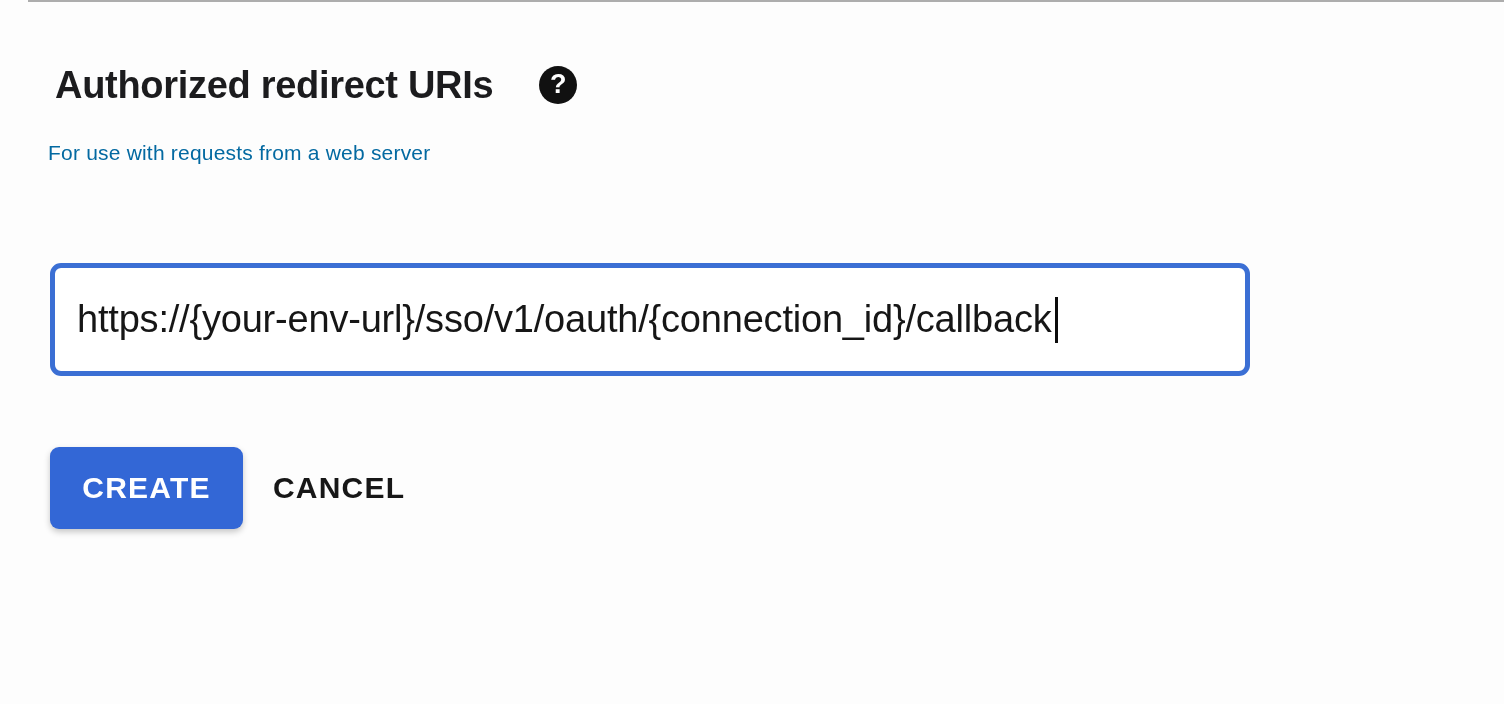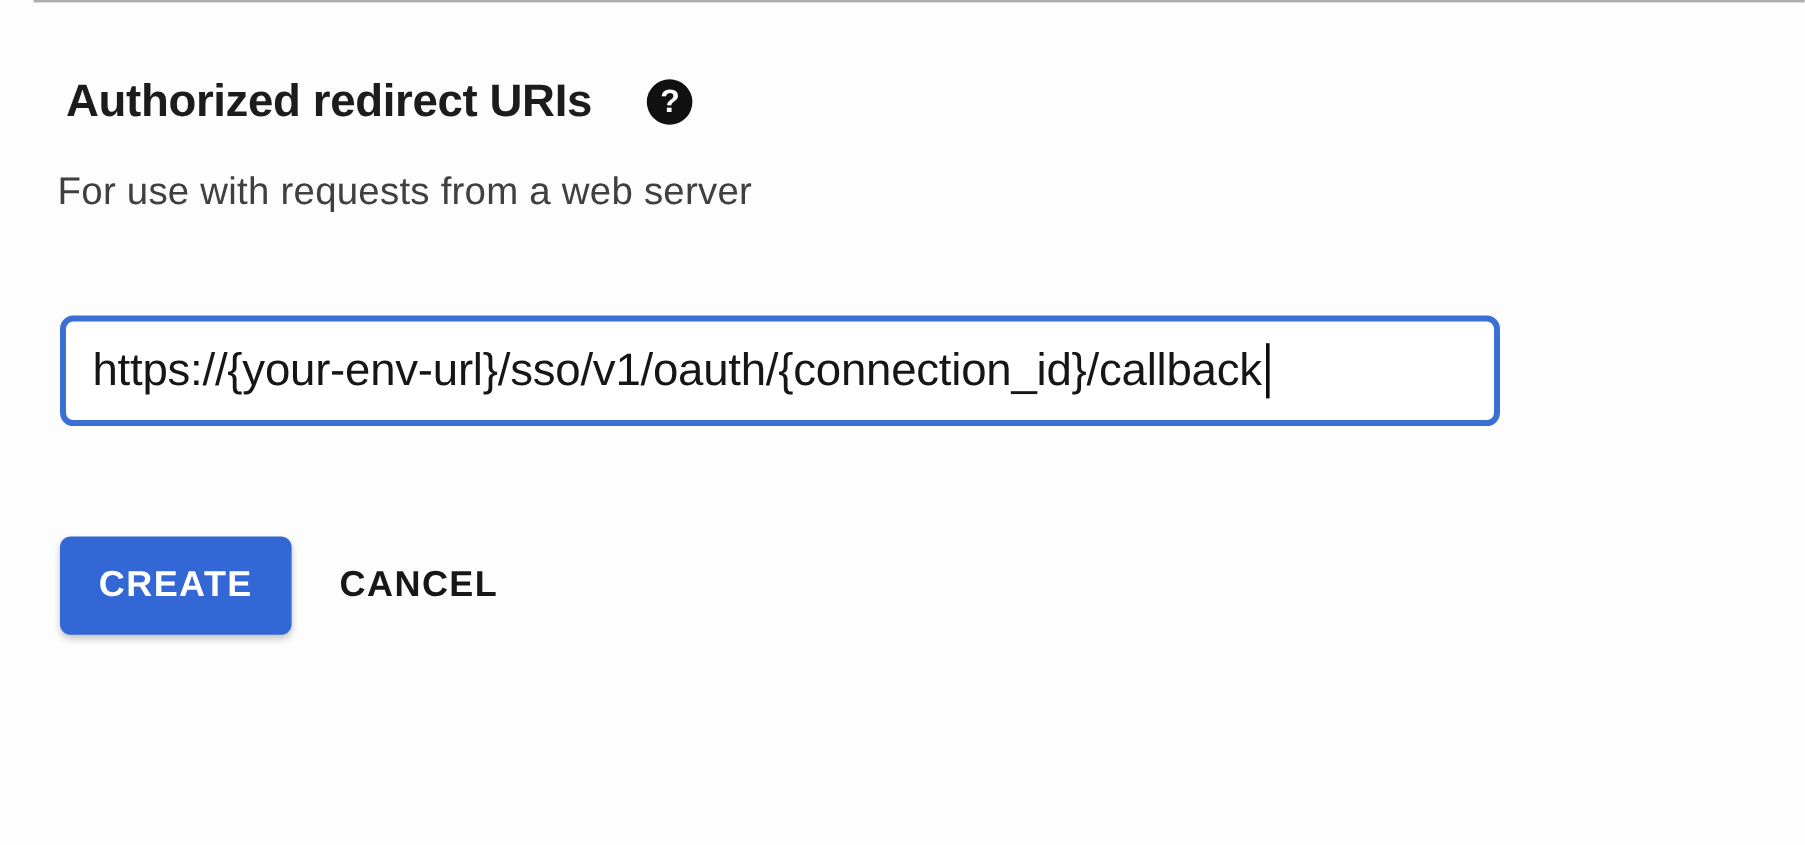--- a/index.html
+++ b/index.html
@@ -46,29 +46,29 @@
     justify-content: center;
     font-size: 27px;
     font-weight: 700;
     cursor: pointer;
     flex: 0 0 auto;
     padding-bottom: 2px;
   }
   .subtitle {
     position: absolute;
     left: 48px; top: 141px;
-    font-size: 32px;
-    color: #404040;
+    font-size: 21px;
+    color: #0369a1;
     letter-spacing: 0.2px;
     white-space: nowrap;
   }
   .uri-input {
     position: absolute;
     left: 50px; top: 263px;
-    width: 1200px; height: 92px;
+    width: 1200px; height: 113px;
     background: #ffffff;
     border: 5px solid #3b6fd4;
     border-radius: 11px;
     display: flex;
     align-items: center;
     padding: 0 22px;
     cursor: text;
   }
   .uri-value {
     font-size: 38px;
@@ -81,21 +81,21 @@
     background: #0c0c0c;
     margin-left: 3px;
     flex: 0 0 auto;
   }
   .actions-row {
     position: absolute;
     left: 50px; top: 447px;
     height: 82px;
     display: flex;
     align-items: center;
-    gap: 36px;
+    gap: 26px;
   }
   .create-btn {
     width: 193px; height: 82px;
     background: #3367d6;
     color: #ffffff;
     border: none;
     border-radius: 9px;
     font-family: "Liberation Sans", "DejaVu Sans", sans-serif;
     font-size: 30px;
     font-weight: 700;

